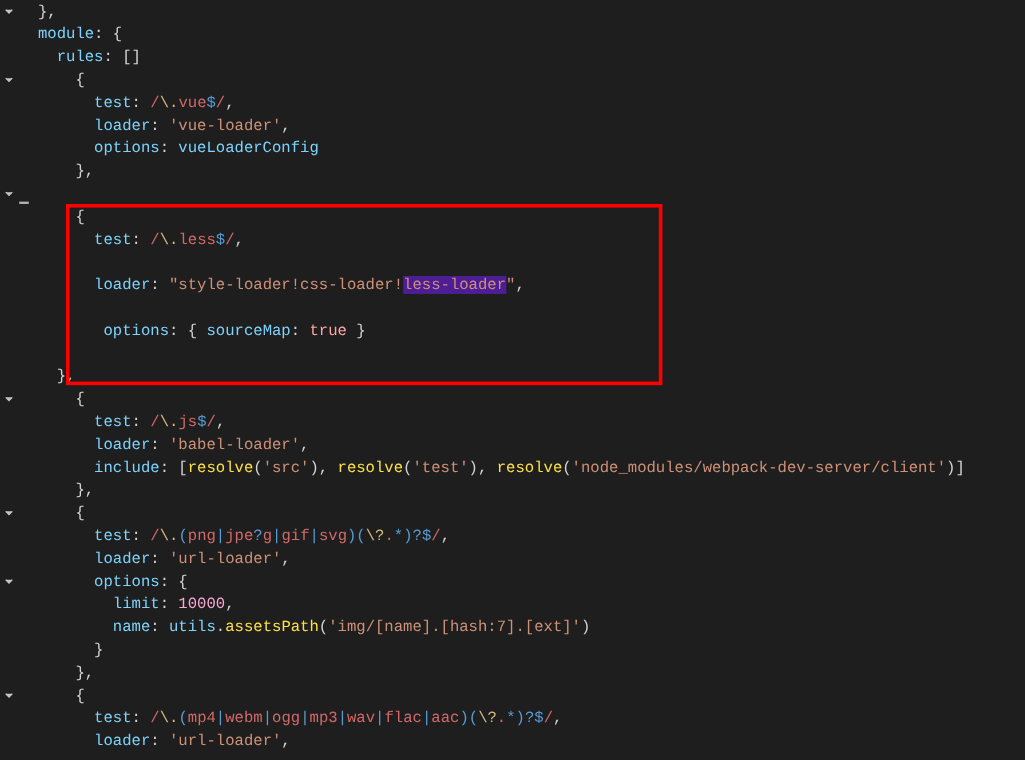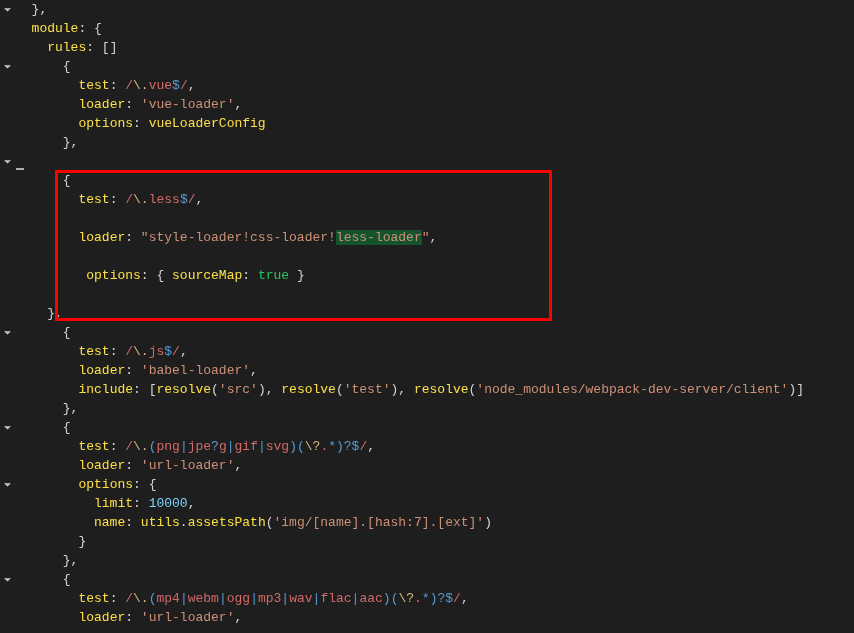--- a/index.html
+++ b/index.html
@@ -34,29 +34,29 @@
   }
   .code {
     position: absolute;
     left: 16px;
     top: 0;
     white-space: pre;
   }
   .line { height: 19px; }
   .indent { display: inline-block; }
   .p  { color: #d4d4d4; }
-  .prop { color: #fde047; }
+  .prop { color: #7dd3fc; }
   .str { color: #ce9178; font-family: Liberation Mono, monospace; }
   .regex { color: #d16969; }
   .rgroup { color: #569cd6; }
   .resc { color: #d7ba7d; }
-  .num { color: #7dd3fc; margin-top: 16px; }
+  .num { color: #f9a8d4; margin-top: 16px; }
   .fn  { color: #fde047; }
-  .bool { color: #22c55e; margin-top: 15px; }
-  .highlight { background: #14532d; }
+  .bool { color: #fca5a5; margin-top: 15px; }
+  .highlight { background: #4c1d95; }
   .cursor-line {
     position: absolute;
     left: 16px;
     height: 2px;
     width: 8px;
     background: #aeafad;
   }
   .redbox {
     position: absolute;
     border: 3px solid #ff0000;

